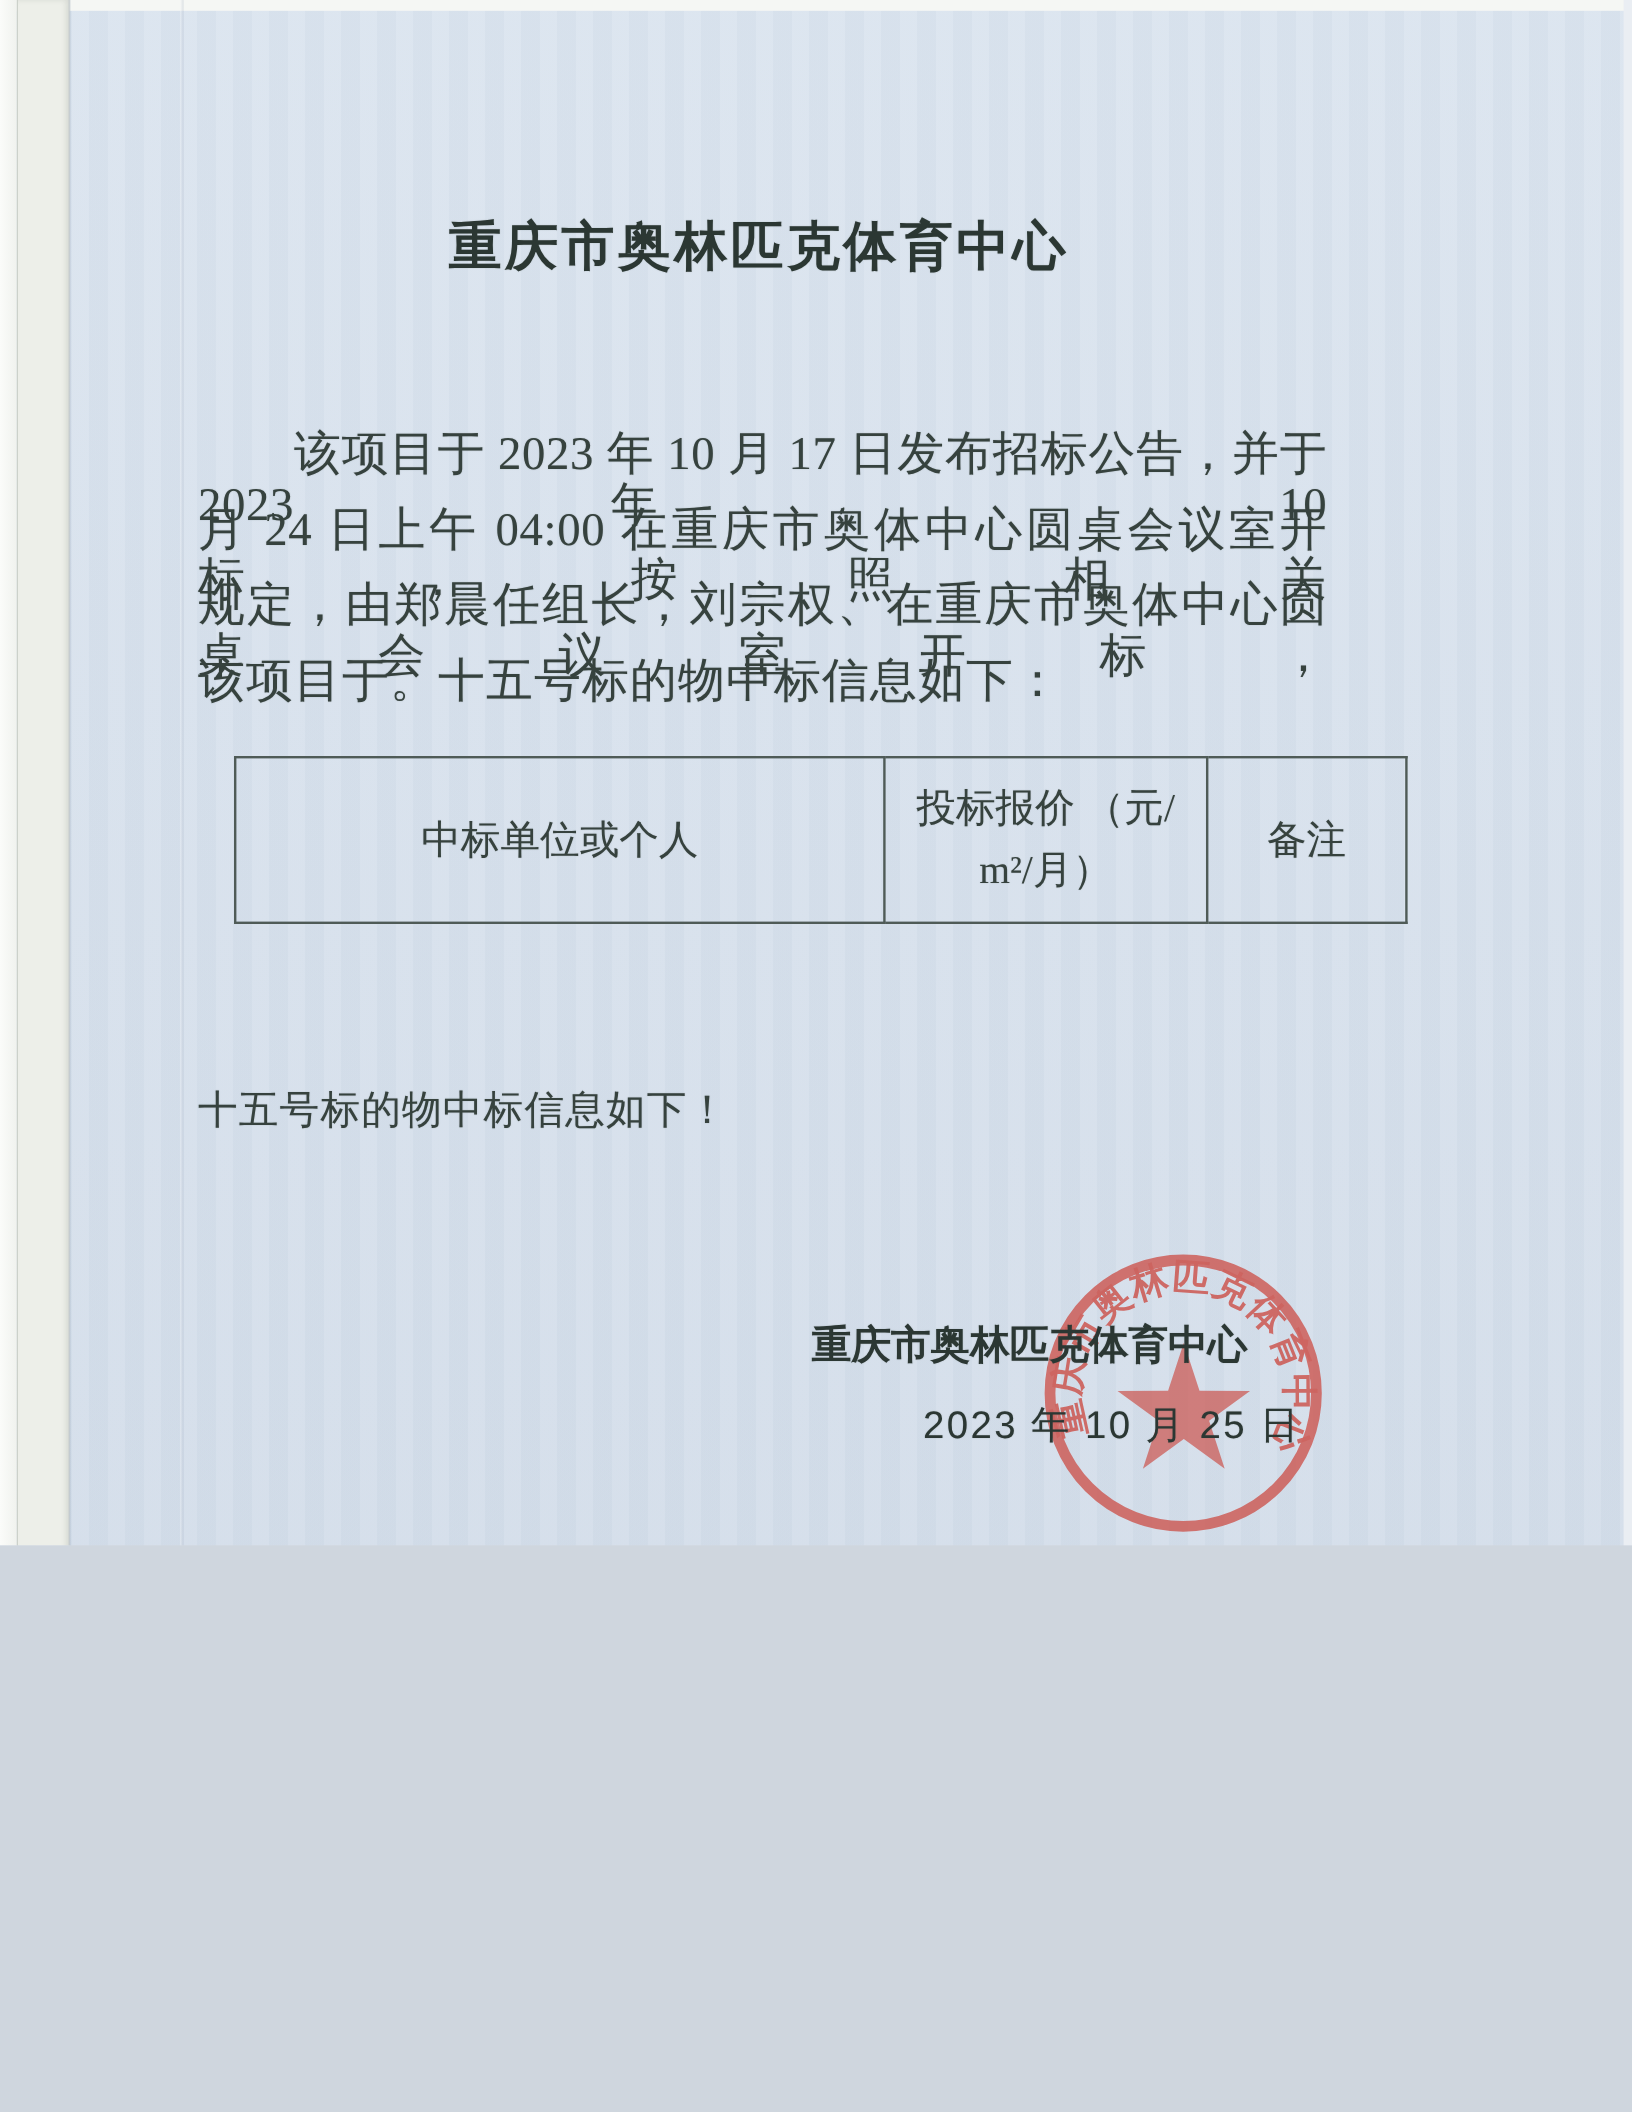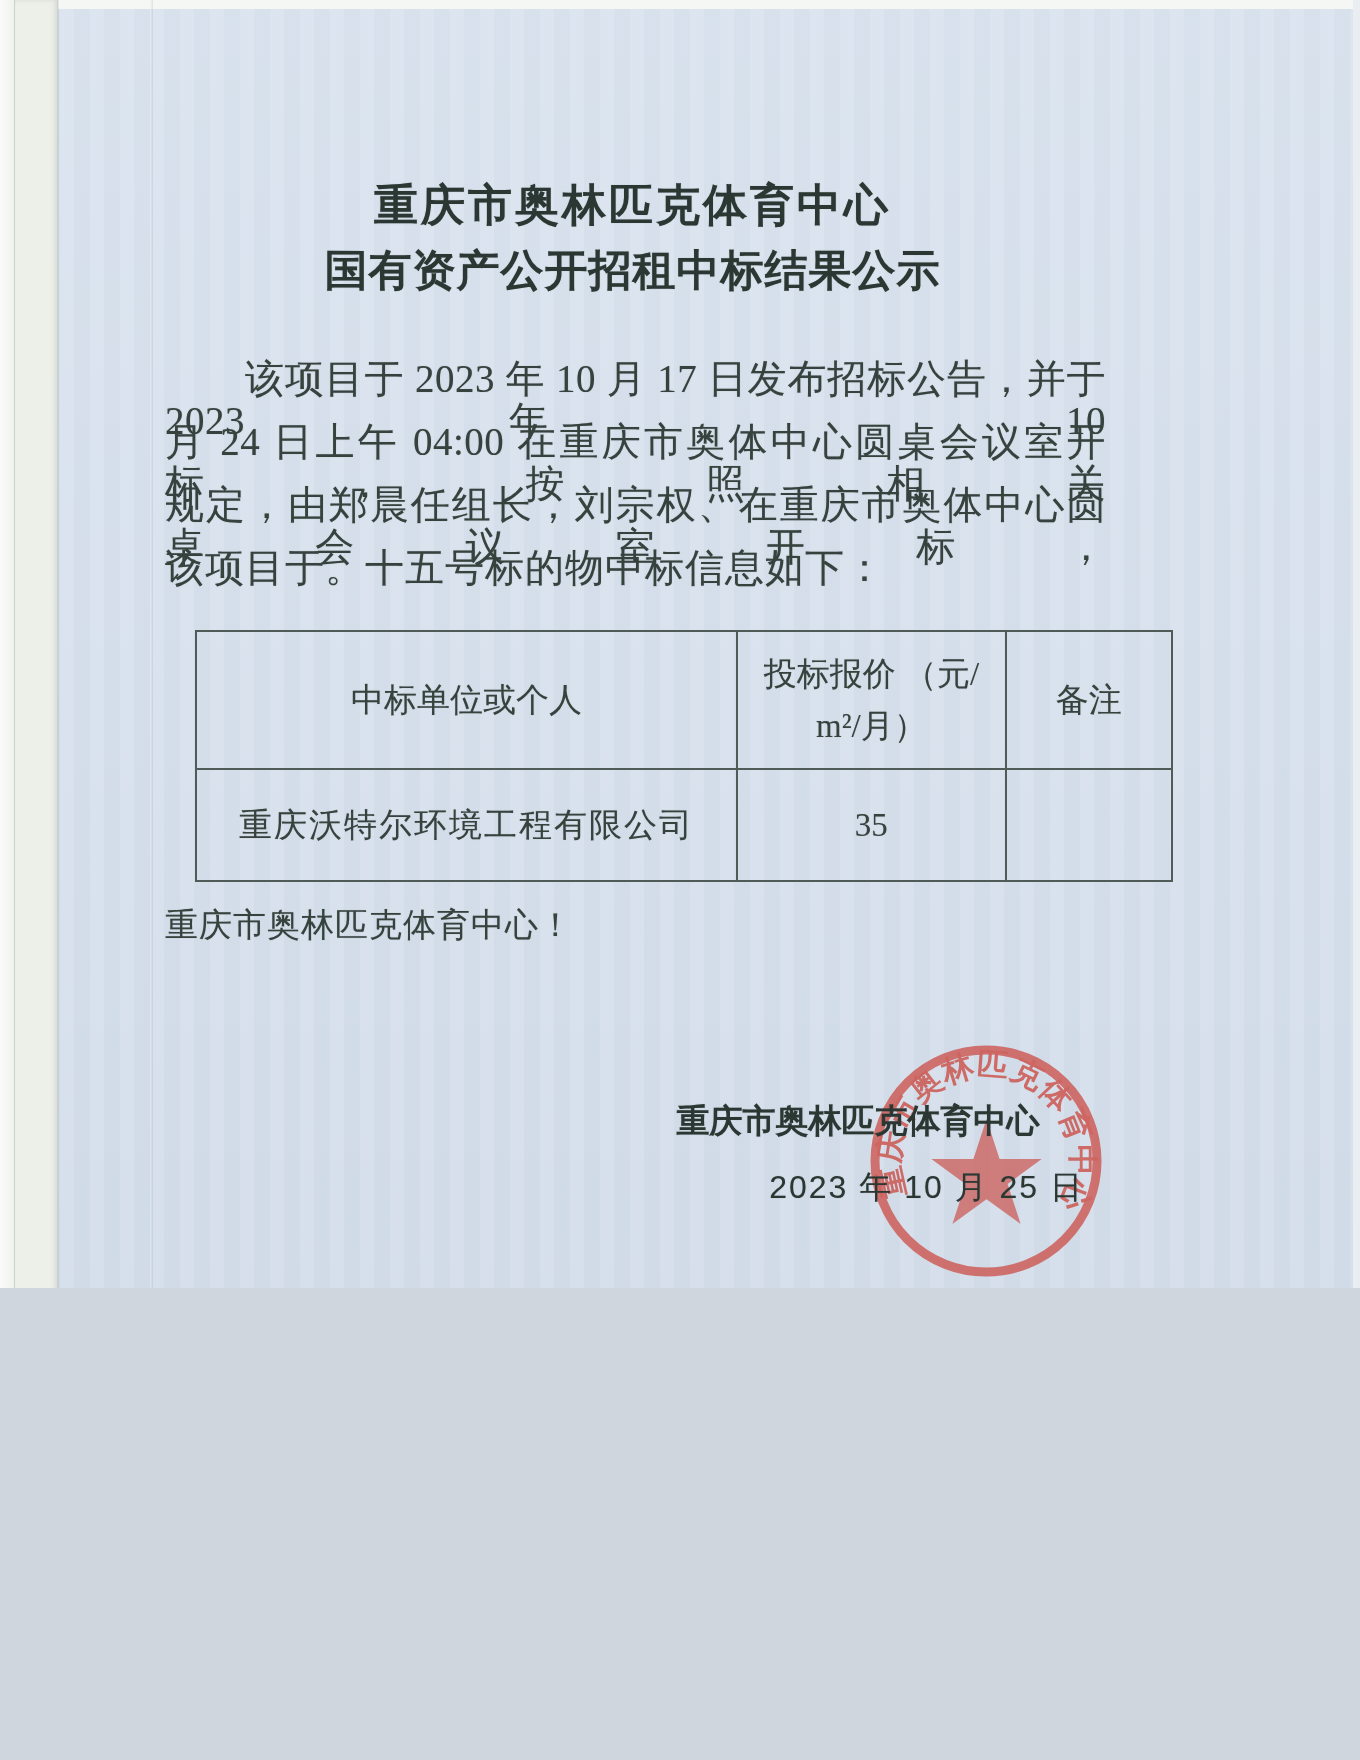--- a/index.html
+++ b/index.html
@@ -81,21 +81,20 @@
 <div class="page">
 
   <div class="edge-top"></div>
   <div class="edge-left-outer"></div>
   <div class="edge-left-strip"></div>
   <div class="edge-right"></div>
   <div class="crease2"></div>
   <div class="crease"></div>
 
   <div class="txt title title-l1">重庆市奥林匹克体育中心</div>
-  <div class="txt title title-l2">国有资产公开招租中标结果公示</div>
 
   <div>
     <div class="txt body-line first bl-1">该项目于 2023 年 10 月 17 日发布招标公告，并于 2023 年 10</div>
     <div class="txt body-line bl-2">月 24 日上午 04:00 在重庆市奥体中心圆桌会议室开标，按照相关</div>
     <div class="txt body-line bl-3">规定，由郑晨任组长，刘宗权、在重庆市奥体中心圆桌会议室开标，</div>
     <div class="txt body-line last bl-4">该项目于。十五号标的物中标信息如下：</div>
   </div>
 
   <table class="results">
     <colgroup>
@@ -103,29 +102,24 @@
         <col class="c2">
         <col class="c3">
       </colgroup>
     <tbody>
         <tr class="row-head">
       <td>中标单位或个人</td>
       <td class="cell-price-head">投标报价 （元/
 m²/月）</td>
       <td>备注</td>
     </tr>
-    <tr class="row-data">
-      <td class="cell-winner-name">重庆沃特尔环境工程有限公司</td>
-      <td>35</td>
-      <td></td>
-    </tr>
   </tbody>
     </table>
 
-  <div class="txt closing">重庆市奥林匹克体育中心！</div>
+  <div class="txt closing">十五号标的物中标信息如下！</div>
 
   <svg class="stamp" viewBox="0 0 300 300" xmlns="http://www.w3.org/2000/svg">
     <circle cx="150" cy="150" r="111" fill="none" stroke="#cc4a42" stroke-width="9" opacity="0.9"></circle>
     <polygon points="150.5,108 137.4,148 95.3,148.1 129.4,172.9 116.4,212.9 150.5,188.2 184.6,212.9 171.6,172.9 205.7,148.1 163.6,148" fill="#cc4a42" opacity="0.8"></polygon>
     <defs>
       <path id="stamp-text-arc" d="M 70.8,183.6 A 86,86 0 1 1 229.2,183.6" fill="none"></path>
     </defs>
     <text font-size="31" fill="#cc4a42" letter-spacing="1" opacity="0.95">
       <textPath href="#stamp-text-arc" startOffset="0">重庆市奥林匹克体育中心</textPath>
     </text>

